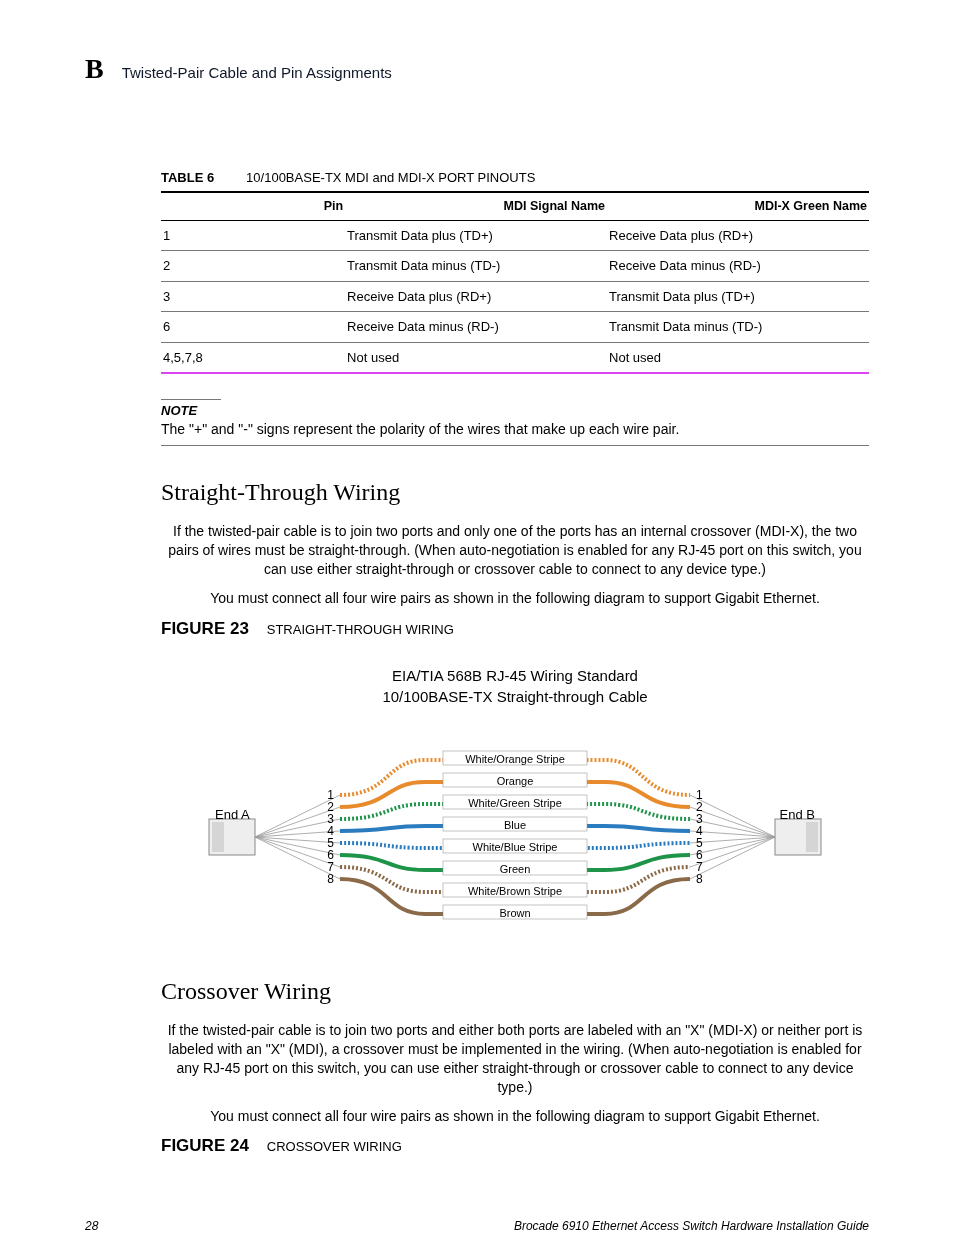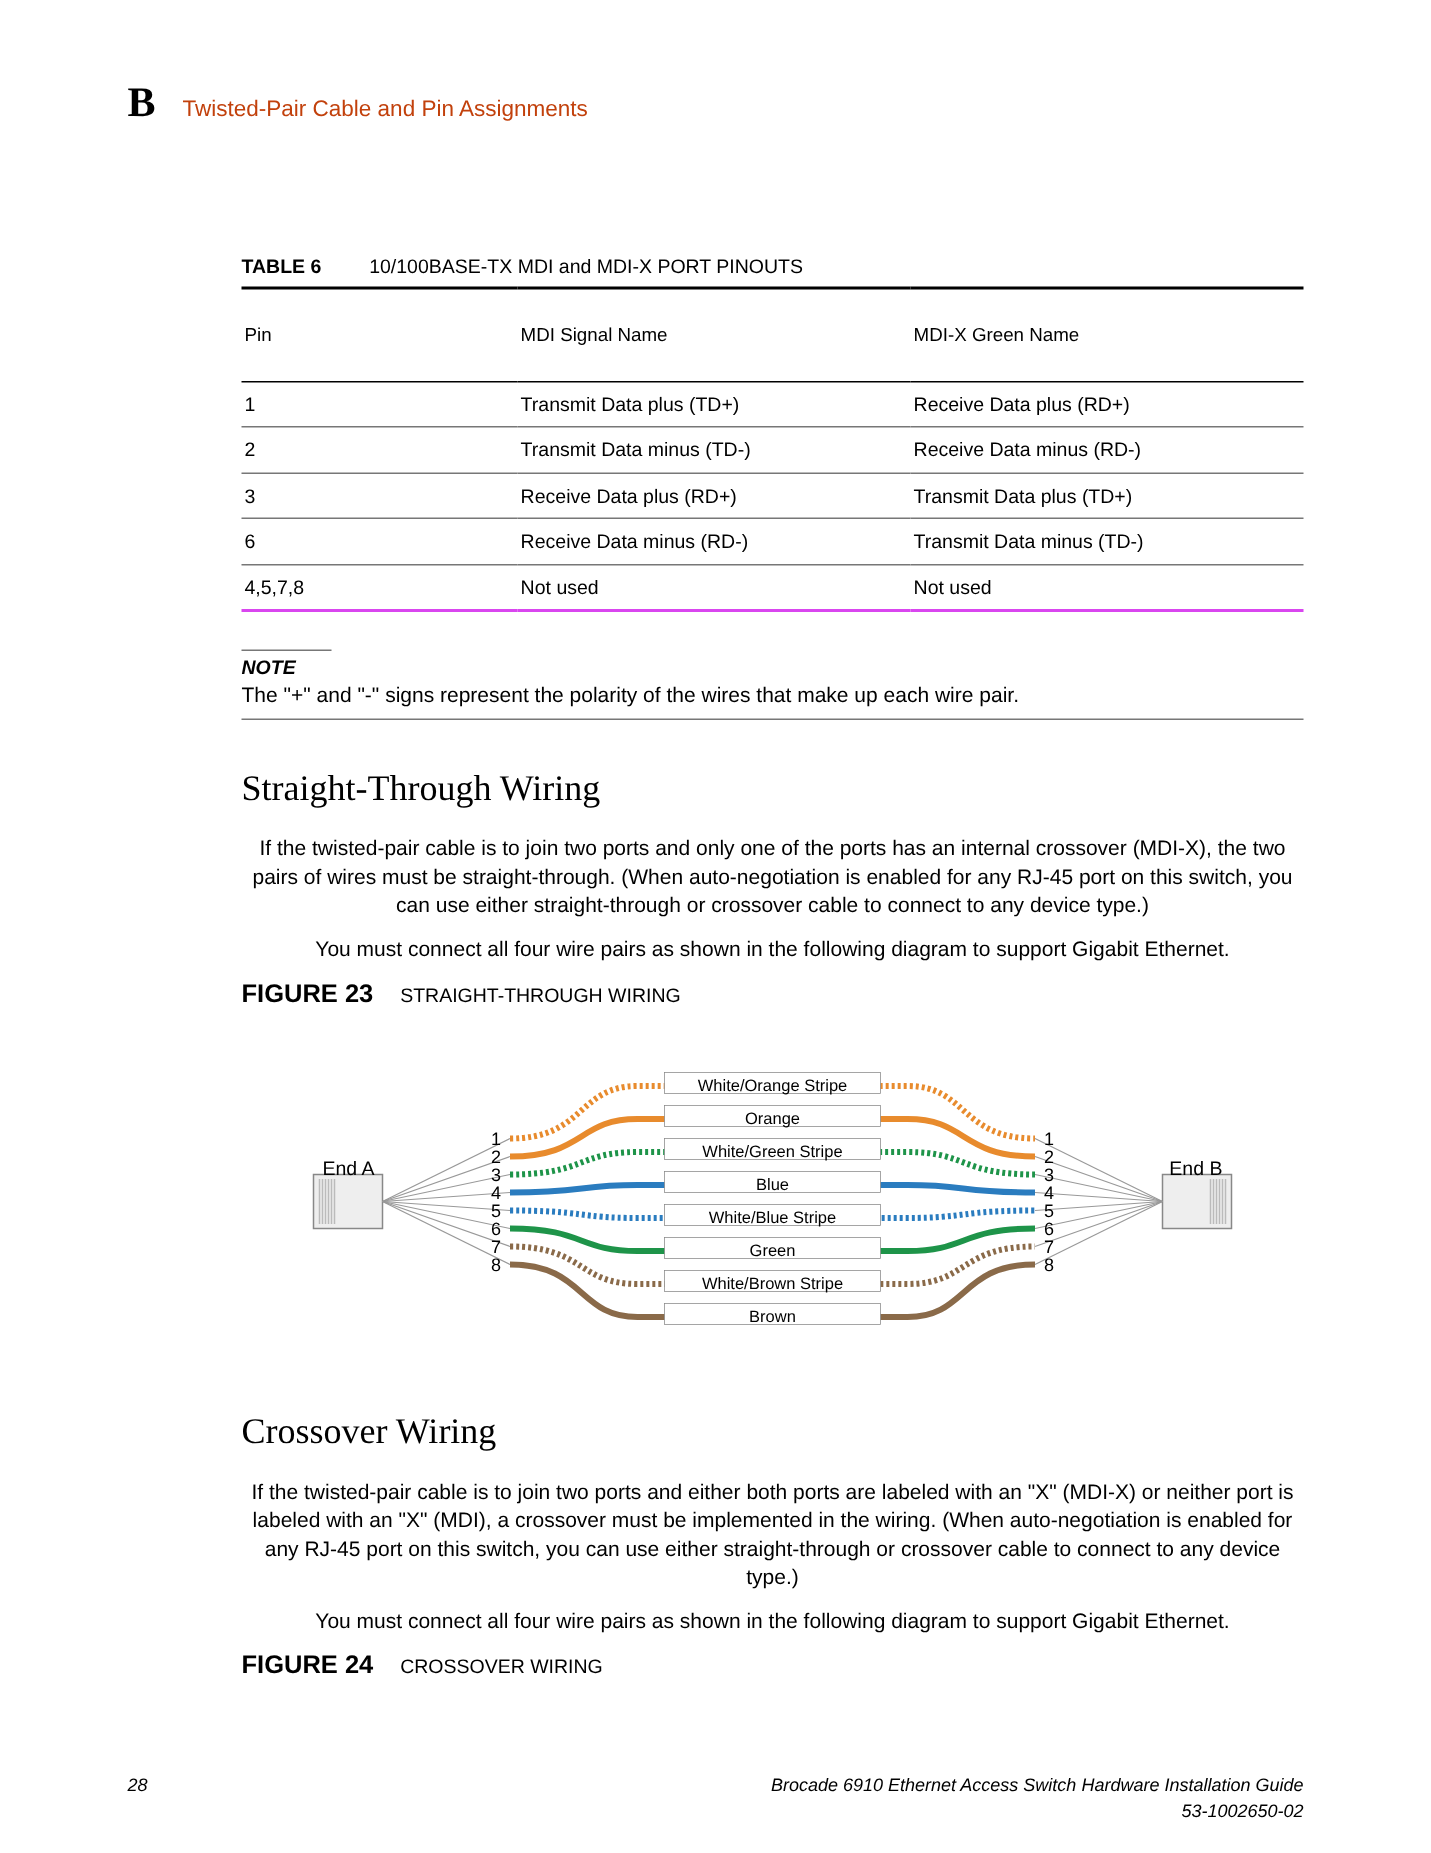--- a/index.html
+++ b/index.html
@@ -18,21 +18,21 @@
     margin-bottom: 80px;
   }
   .header-letter {
     font-family: Georgia, 'Times New Roman', serif;
     font-size: 28px;
     font-weight: bold;
     margin-right: 18px;
   }
   .header-title {
     font-size: 15px;
-    color: #c2410c;
+    color: #0f172a;
   }
   .content {
     margin-left: 76px;
   }
   .table-label {
     font-family: Arial, sans-serif;
     font-size: 13px;
     font-weight: bold;
     text-transform: uppercase;
   }
@@ -45,24 +45,24 @@
     padding-top:4px;
     margin-top:4px;
   }
   table.pinout {
     border-collapse: collapse;
     width: 100%;
     font-size: 13px;
     margin-top: 4px;
   }
   table.pinout th {
-    text-align: left;
-    font-weight: normal;
+    text-align: right;
+    font-weight: bold;
     border-bottom: 1px solid #000;
-    padding: 22px 2px;
+    padding: 5px 2px;
     font-size: 12.5px;
   }
   table.pinout td {
     border-bottom: 1px solid #777;
     padding: 6px 2px;
   }
   table.pinout tr:last-child td {
     border-bottom: 2px solid #d946ef;
   }
   .note-block {
@@ -188,20 +188,24 @@
 
   <h2 class="section">Straight-Through Wiring</h2>
   <p class="body">If the twisted-pair cable is to join two ports and only one of the ports has an internal crossover (MDI-X), the two pairs of wires must be straight-through. (When auto-negotiation is enabled for any RJ-45 port on this switch, you can use either straight-through or crossover cable to connect to any device type.)</p>
   <p class="body">You must connect all four wire pairs as shown in the following diagram to support Gigabit Ethernet.</p>
   <div>
     <span class="figure-label">FIGURE 23</span>
     <span class="figure-caption">STRAIGHT-THROUGH WIRING</span>
   </div>
 
   <div class="diagram-block">
+    <div class="diagram-heading">
+      <span>EIA/TIA 568B RJ-45 Wiring Standard</span><br>
+      <span>10/100BASE-TX Straight-through Cable</span>
+    </div>
     <svg class="wiring-svg" width="640" height="210">
       <g id="wiring-group">
           <g>
             <rect x="14" y="84" width="46" height="36" fill="#eee" stroke="#888"></rect>
             <line x1="18" y1="87" x2="18" y2="117" stroke="#bbb"></line>
             <line x1="20" y1="87" x2="20" y2="117" stroke="#bbb"></line>
             <line x1="22" y1="87" x2="22" y2="117" stroke="#bbb"></line>
             <line x1="24" y1="87" x2="24" y2="117" stroke="#bbb"></line>
             <line x1="26" y1="87" x2="26" y2="117" stroke="#bbb"></line>
             <line x1="28" y1="87" x2="28" y2="117" stroke="#bbb"></line>

